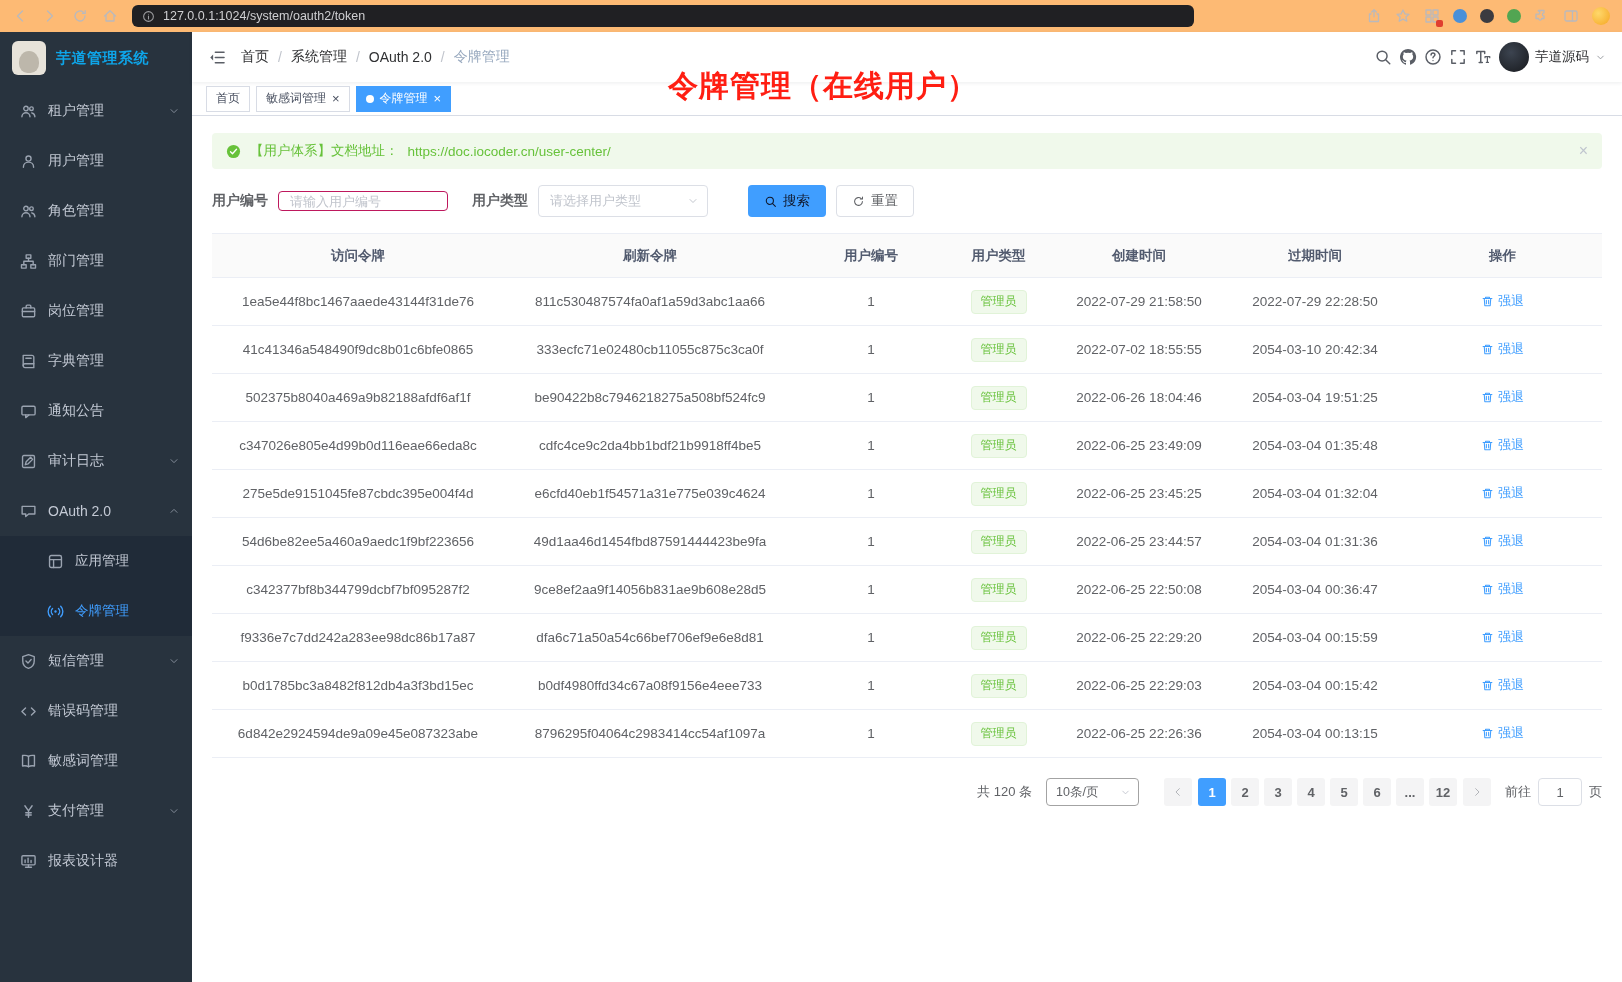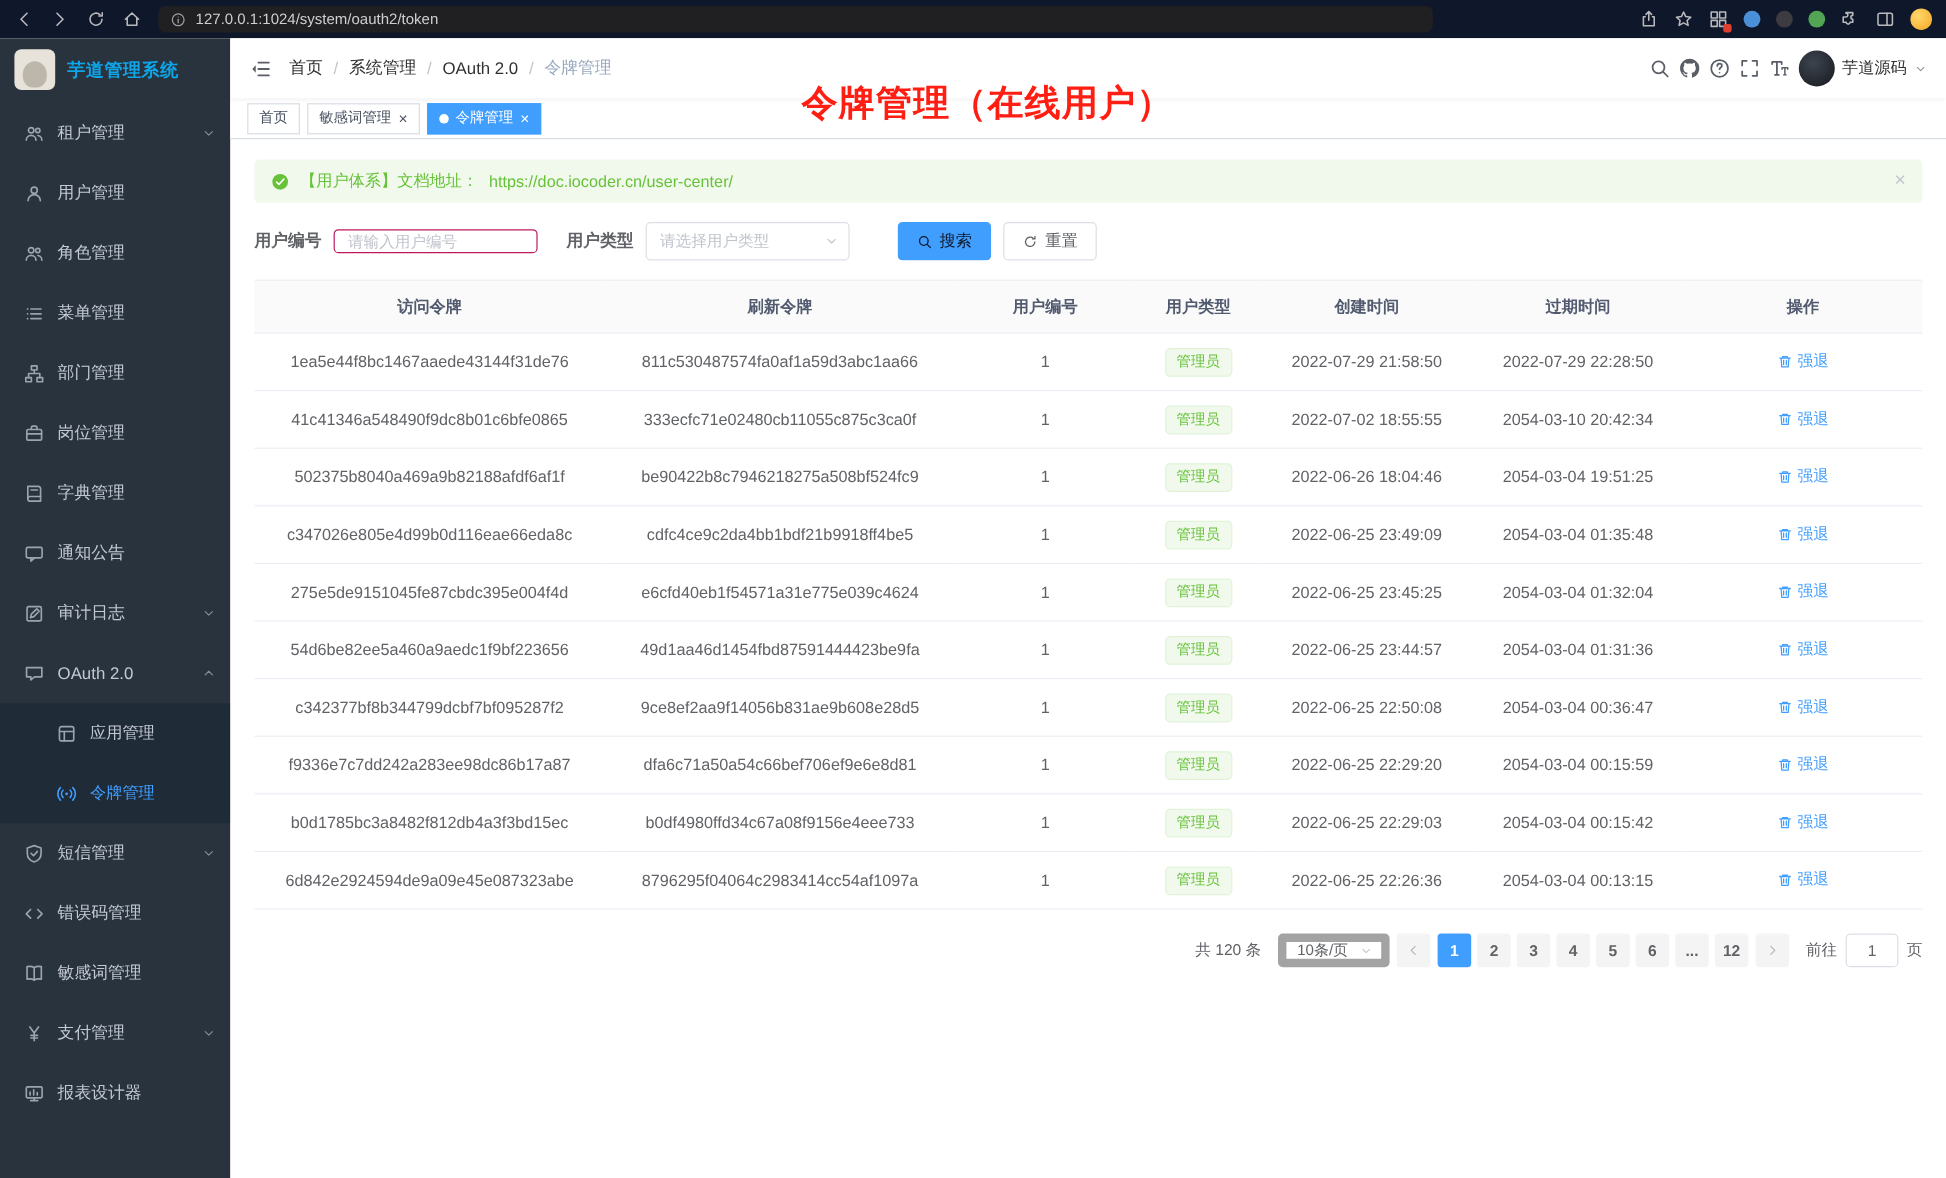--- a/index.html
+++ b/index.html
@@ -2,21 +2,21 @@
 <html style="--accent: #409eff; --success: #67c23a; --annotation-red: #ff1e12; --sidebar-bg: #28333e; --submenu-bg: #202b38;"><head>
 <meta charset="utf-8">
 <style>
 *{box-sizing:border-box;margin:0;padding:0}
 html,body{width:1622px;height:982px;overflow:hidden}
 body{font-family:"Liberation Sans","DejaVu Sans",sans-serif;background:#fff;font-size:14px;color:#303133;position:relative}
 .icon{display:inline-flex;align-items:center;justify-content:center;width:17px;height:17px;flex:none}
 .icon svg{width:100%;height:100%}
 
 
-.browser-bar{height:32px;background:#0f172a;display:flex;align-items:center;padding:0 12px;gap:14px;color:#c9c9cc}
+.browser-bar{height:32px;background:#fdba74;display:flex;align-items:center;padding:0 12px;gap:14px;color:#c9c9cc}
 .browser-bar .icon{width:16px;height:16px;color:#b9b9bd;cursor:pointer}
 .url-bar{flex:1;max-width:1062px;height:22px;border-radius:6px;background:#202023;display:flex;align-items:center;gap:8px;padding:0 10px;font-size:12.5px;color:#cfcfd2;cursor:text}
 .url-bar .icon{width:13px;height:13px;color:#9d9da1}
 .browser-right{margin-left:auto;display:flex;align-items:center;gap:13px}
 .ext-dot{width:14px;height:14px;border-radius:50%;flex:none;cursor:pointer}
 .ext-grid{position:relative}
 .ext-grid::after{content:"";position:absolute;right:-3px;bottom:-3px;width:7px;height:7px;border-radius:2px;background:#e03e2f}
 .profile-dot{width:18px;height:18px;border-radius:50%;background:radial-gradient(circle at 35% 35%,#ffd86b,#f5a623);flex:none;cursor:pointer}
 
 
@@ -81,21 +81,21 @@
 table.data-table{width:100%;border-collapse:collapse;margin-top:16px;table-layout:fixed;font-size:13.5px}
 .data-table th{height:44px;background:#fafafa;color:#515a6e;font-weight:600;border-top:1px solid #ebeef5;border-bottom:1px solid #ebeef5;text-align:center}
 .data-table td{height:48px;border-bottom:1px solid #ebeef5;text-align:center;color:#606266;overflow:hidden;white-space:nowrap}
 .tag-admin{display:inline-block;padding:2.5px 9px;background:#f0f9eb;border:1px solid #e1f3d8;border-radius:4px;color:var(--success,#67c23a);font-size:12px}
 .action-link{display:inline-flex;align-items:center;gap:4px;color:var(--accent,#409eff);font-size:13px;cursor:pointer}
 .action-link .icon{width:13px;height:13px}
 
 
 .pager{display:flex;align-items:center;justify-content:flex-end;gap:6px;margin-top:20px;font-size:13px;color:#606266}
 .pager-total{margin-right:8px}
-.size-select{width:93px;height:28px;border:7px solid #a3a3a3;border-radius:4px;display:flex;align-items:center;justify-content:space-between;padding:0 7px 0 9px;font-size:12.5px;color:#606266;cursor:pointer;margin-right:0;background:#fff}
+.size-select{width:93px;height:28px;border:1px solid #a3a3a3;border-radius:4px;display:flex;align-items:center;justify-content:space-between;padding:0 7px 0 9px;font-size:12.5px;color:#606266;cursor:pointer;margin-right:19px;background:#fff}
 .size-select .icon{width:11px;height:11px;color:#c0c4cc}
 .page-list{display:inline-flex;gap:5px}
 .page-btn{min-width:28px;height:28px;padding:0 4px;border-radius:3px;background:#f4f4f5;color:#606266;display:inline-flex;align-items:center;justify-content:center;cursor:pointer;font-weight:600}
 .page-btn .icon{width:12px;height:12px}
 .page-btn.active{background:var(--accent,#409eff);color:#fff}
 .page-btn.nav{color:#b1b3b8}
 .goto{display:flex;align-items:center;gap:7px;margin-left:8px}
 .goto-input{width:44px;height:28px;border:1px solid #dcdfe6;border-radius:4px;text-align:center;font-size:13px;color:#606266;outline:none;font-family:inherit}
 
 
@@ -212,31 +212,20 @@
               <path d="M1.8 13c0-2.1 1.7-3.8 3.8-3.8S9.4 10.9 9.4 13"></path>
               <circle cx="10.8" cy="5.4" r="1.7"></circle>
               <path d="M11 9.3c1.7.4 3 1.9 3 3.7"></path>
             </svg>
           </span>
           <span class="mi-label">角色管理</span>
         </div>
         <div class="menu-item">
           <span class="icon">
             <svg viewBox="0 0 16 16" fill="none" stroke="currentColor" stroke-width="1.3" stroke-linecap="round" stroke-linejoin="round">
-              <path d="M5.4 4.2h8M5.4 8h8M5.4 11.8h8"></path>
-              <circle cx="2.8" cy="4.2" r=".7" fill="currentColor" stroke="none"></circle>
-              <circle cx="2.8" cy="8" r=".7" fill="currentColor" stroke="none"></circle>
-              <circle cx="2.8" cy="11.8" r=".7" fill="currentColor" stroke="none"></circle>
-            </svg>
-          </span>
-          <span class="mi-label">菜单管理</span>
-        </div>
-        <div class="menu-item">
-          <span class="icon">
-            <svg viewBox="0 0 16 16" fill="none" stroke="currentColor" stroke-width="1.3" stroke-linecap="round" stroke-linejoin="round">
               <rect x="5.8" y="1.8" width="4.4" height="3.2"></rect>
               <rect x="1.4" y="11" width="4.4" height="3.2"></rect>
               <rect x="10.2" y="11" width="4.4" height="3.2"></rect>
               <path d="M8 5v2.8M3.6 11V7.8h8.8V11"></path>
             </svg>
           </span>
           <span class="mi-label">部门管理</span>
         </div>
         <div class="menu-item">
           <span class="icon">

